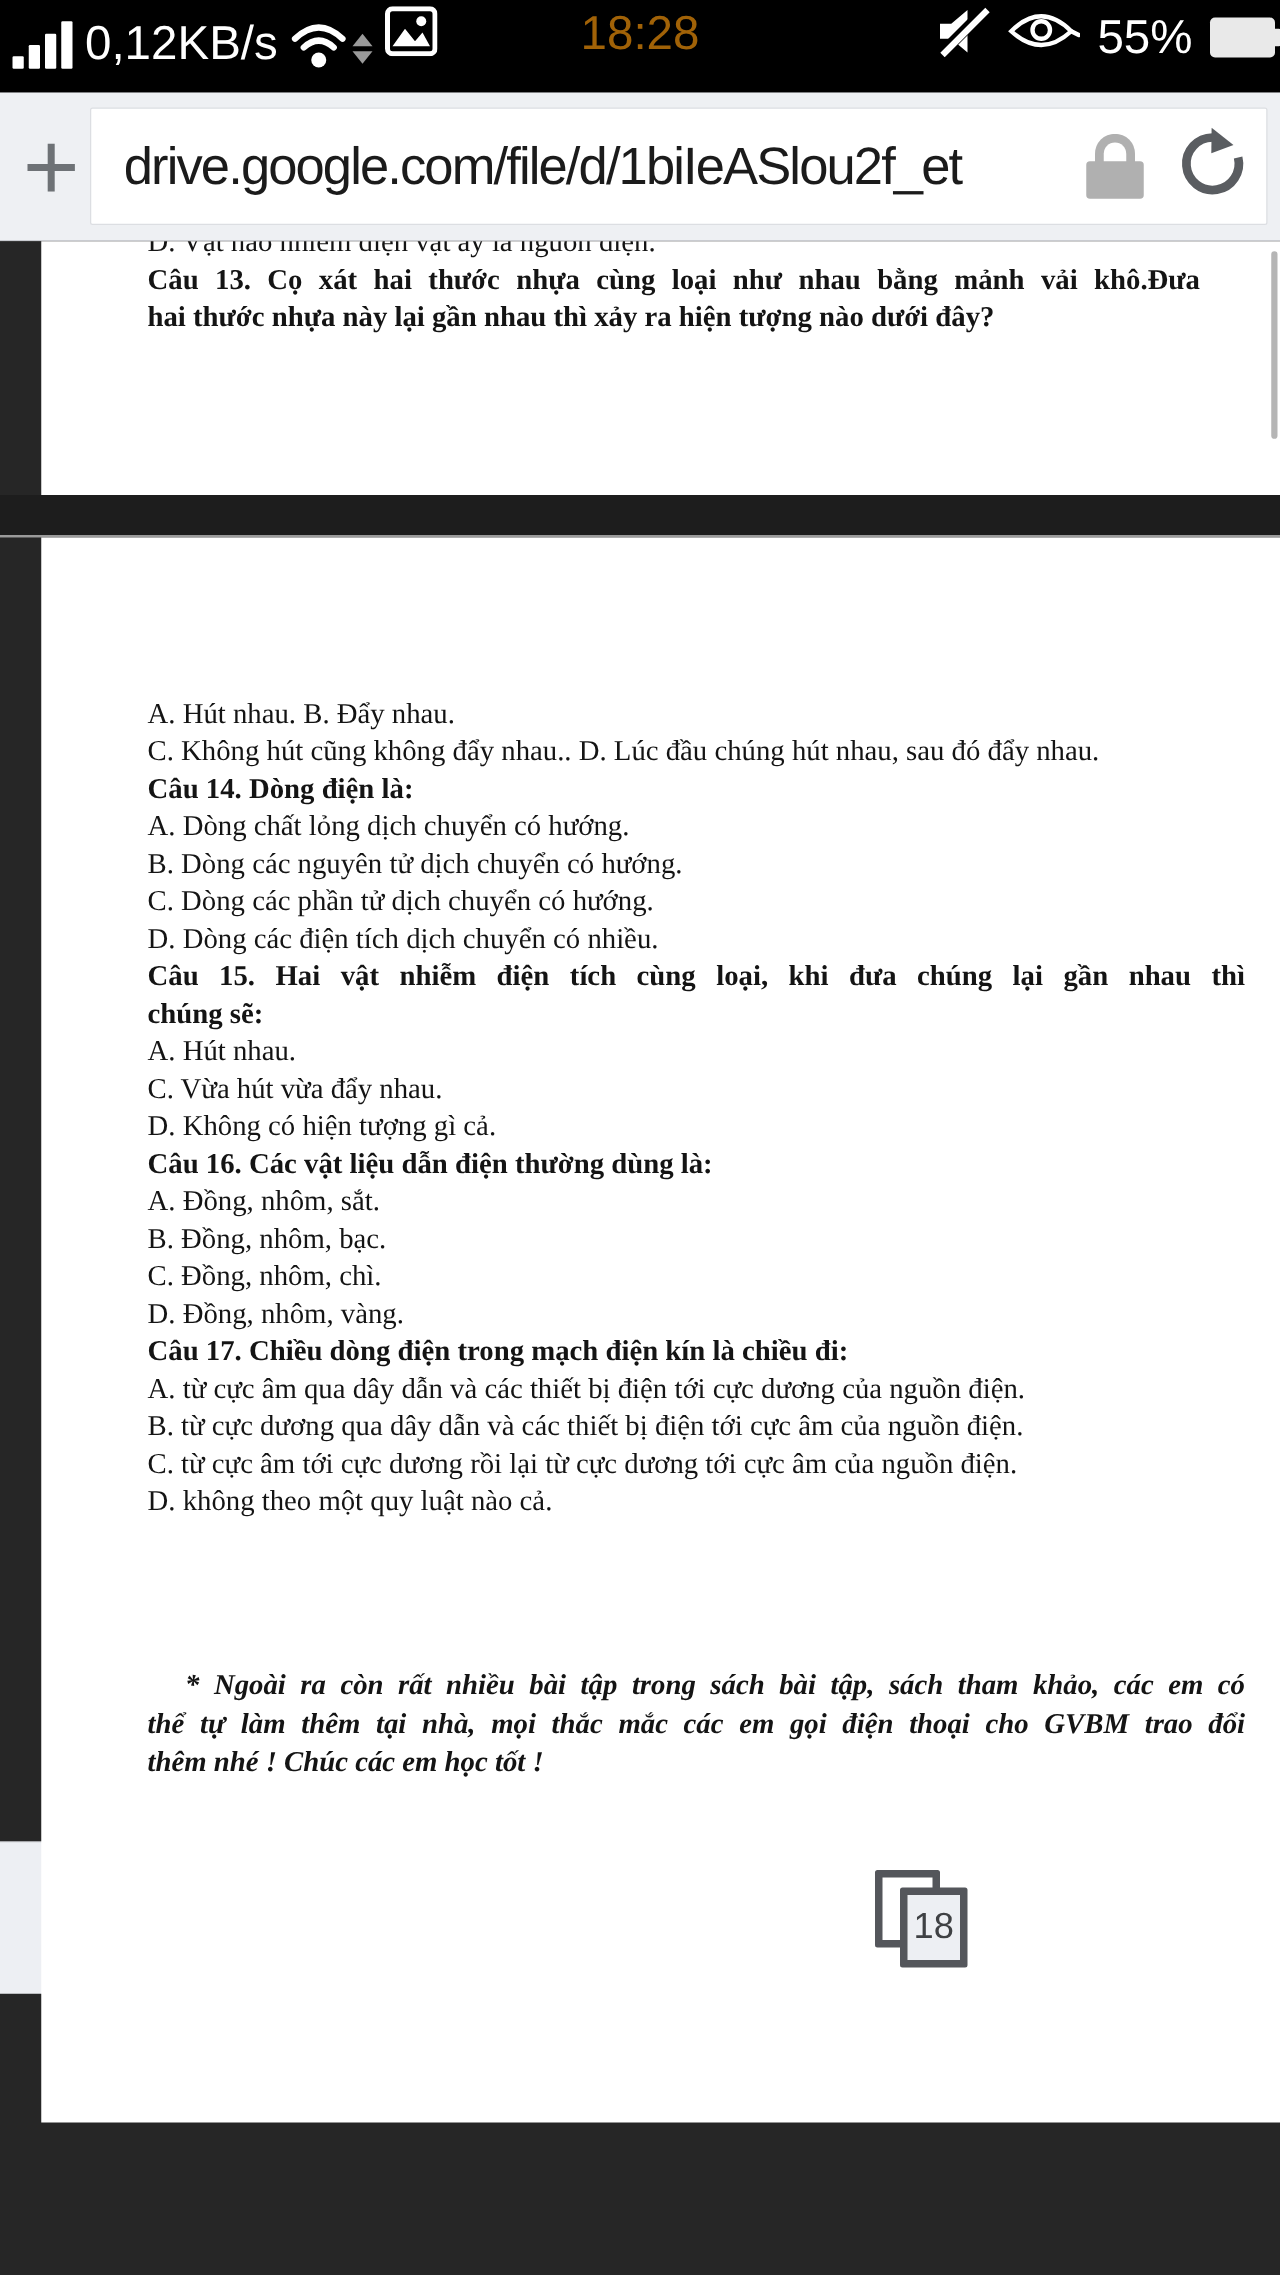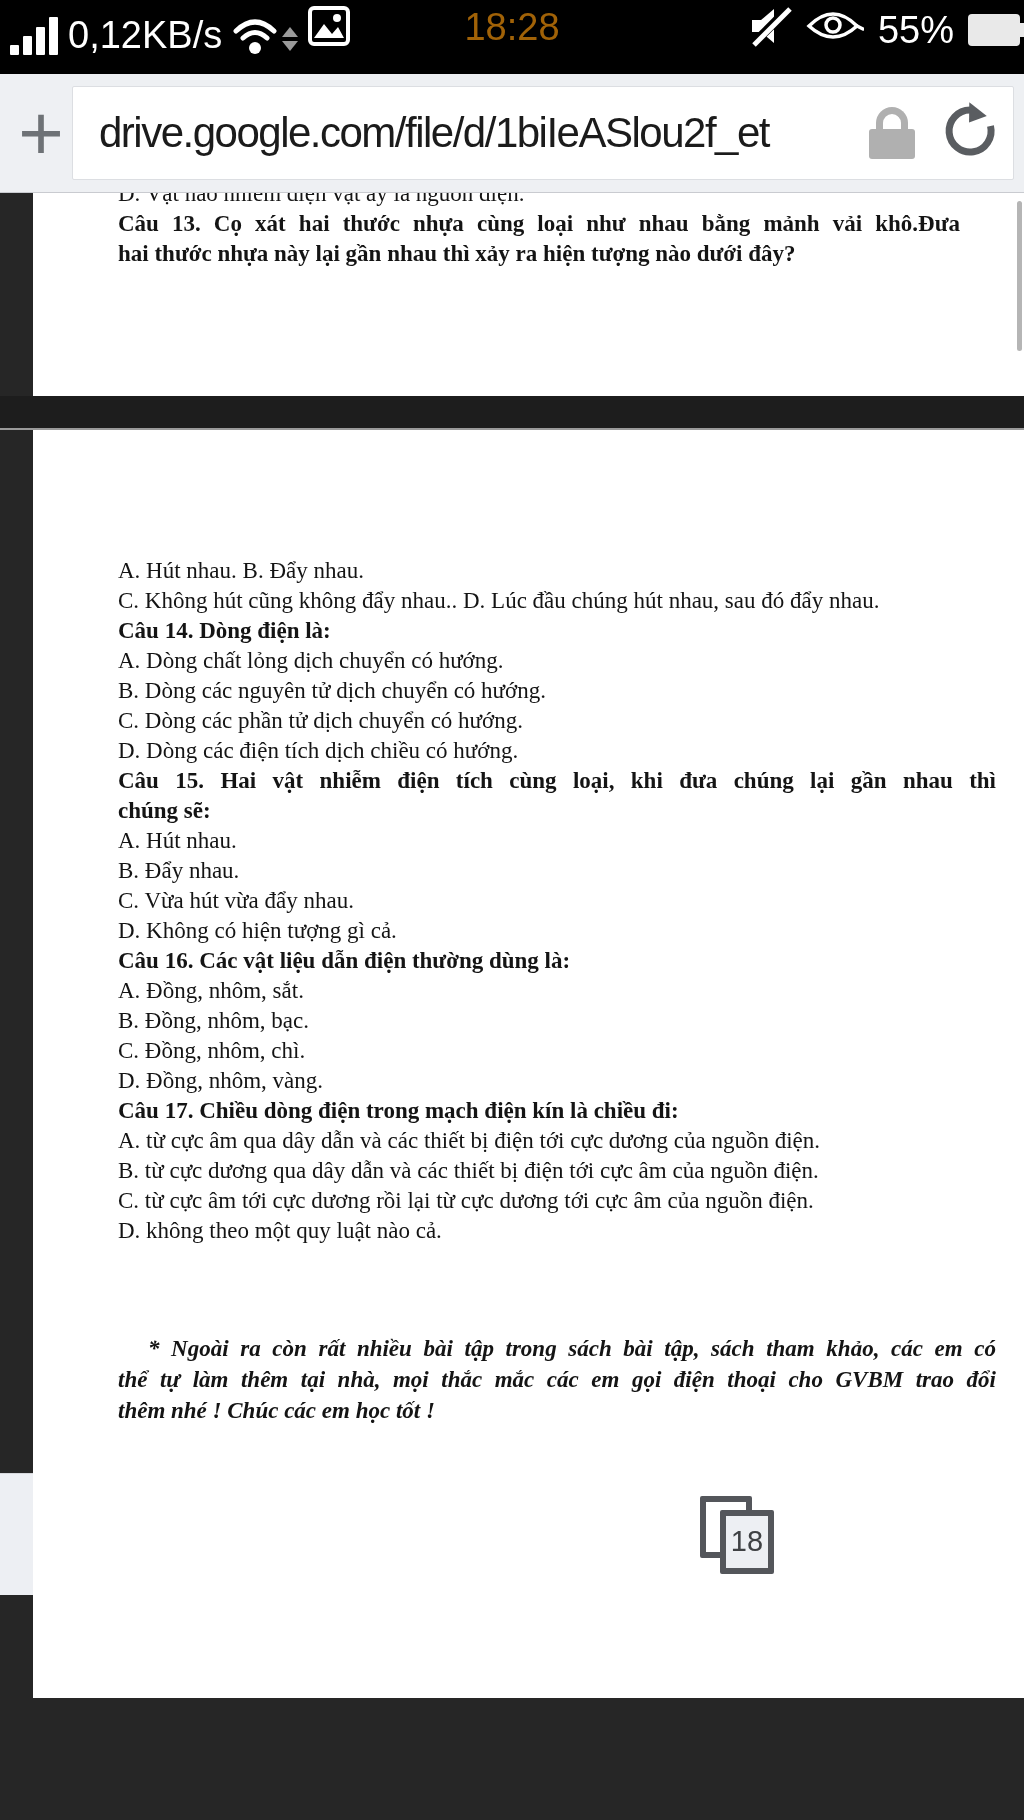--- a/index.html
+++ b/index.html
@@ -56,21 +56,21 @@
   .page-gap { position:absolute; left:0; right:0; top:203px; height:34px; background:#1d1d1d; border-bottom:2px solid #9a9a9a; }
   .page2 { top:237px; height:1268px; padding:126px 28px 0 85px; }
   .doc-line {
     font-family:"Liberation Serif", serif; font-size:23px; line-height:30px;
     color:#141414; white-space:nowrap;
   }
   .doc-line.bold { font-weight:bold; }
   .doc-line.justify { white-space:normal; text-align:justify; text-align-last:justify; }
   .doc-line.clipped { margin-top:-14px; }
   .doc-line.note { font-weight:bold; font-style:italic; line-height:31px; }
-  .doc-line.gap-top { margin-top:87px; }
+  .doc-line.gap-top { margin-top:116px; }
   .doc-line.indent { text-indent:30px; }
   .scrollbar-thumb { position:absolute; right:2px; top:8px; width:5px; height:150px; background:#b5b5b5; border-radius:3px; }
 
   
   .toolbar {
     height:122px; background:#edeff3; border-top:1px solid #d6d8dc;
     display:flex; align-items:center; justify-content:space-between; padding:0 44px;
   }
   .tb-btn { display:flex; align-items:center; justify-content:center; }
   .grid-icon { display:grid; grid-template-columns:repeat(3,20px); grid-auto-rows:20px; gap:6px; }
@@ -160,25 +160,24 @@
         <div class="doc-line bold">hai thước nhựa này lại gần nhau thì xảy ra hiện tượng nào dưới đây?</div>
       </div>
     <div class="page-gap"></div>
     <div class="page page2">
         <div class="doc-line ">A. Hút nhau. B. Đẩy nhau.</div>
         <div class="doc-line ">C. Không hút cũng không đẩy nhau.. D. Lúc đầu chúng hút nhau, sau đó đẩy nhau.</div>
         <div class="doc-line bold">Câu 14. Dòng điện là:</div>
         <div class="doc-line ">A. Dòng chất lỏng dịch chuyển có hướng.</div>
         <div class="doc-line ">B. Dòng các nguyên tử dịch chuyển có hướng.</div>
         <div class="doc-line ">C. Dòng các phần tử dịch chuyển có hướng.</div>
-        <div class="doc-line ">D. Dòng các điện tích dịch chiều có hướng.</div>
+        <div class="doc-line ">D. Dòng các điện tích dịch chuyển có nhiều.</div>
         <div class="doc-line bold justify">Câu 15. Hai vật nhiễm điện tích cùng loại, khi đưa chúng lại gần nhau thì</div>
         <div class="doc-line bold">chúng sẽ:</div>
         <div class="doc-line ">A. Hút nhau.</div>
-        <div class="doc-line ">B. Đẩy nhau.</div>
         <div class="doc-line ">C. Vừa hút vừa đẩy nhau.</div>
         <div class="doc-line ">D. Không có hiện tượng gì cả.</div>
         <div class="doc-line bold">Câu 16. Các vật liệu dẫn điện thường dùng là:</div>
         <div class="doc-line ">A. Đồng, nhôm, sắt.</div>
         <div class="doc-line ">B. Đồng, nhôm, bạc.</div>
         <div class="doc-line ">C. Đồng, nhôm, chì.</div>
         <div class="doc-line ">D. Đồng, nhôm, vàng.</div>
         <div class="doc-line bold">Câu 17. Chiều dòng điện trong mạch điện kín là chiều đi:</div>
         <div class="doc-line ">A. từ cực âm qua dây dẫn và các thiết bị điện tới cực dương của nguồn điện.</div>
         <div class="doc-line ">B. từ cực dương qua dây dẫn và các thiết bị điện tới cực âm của nguồn điện.</div>

